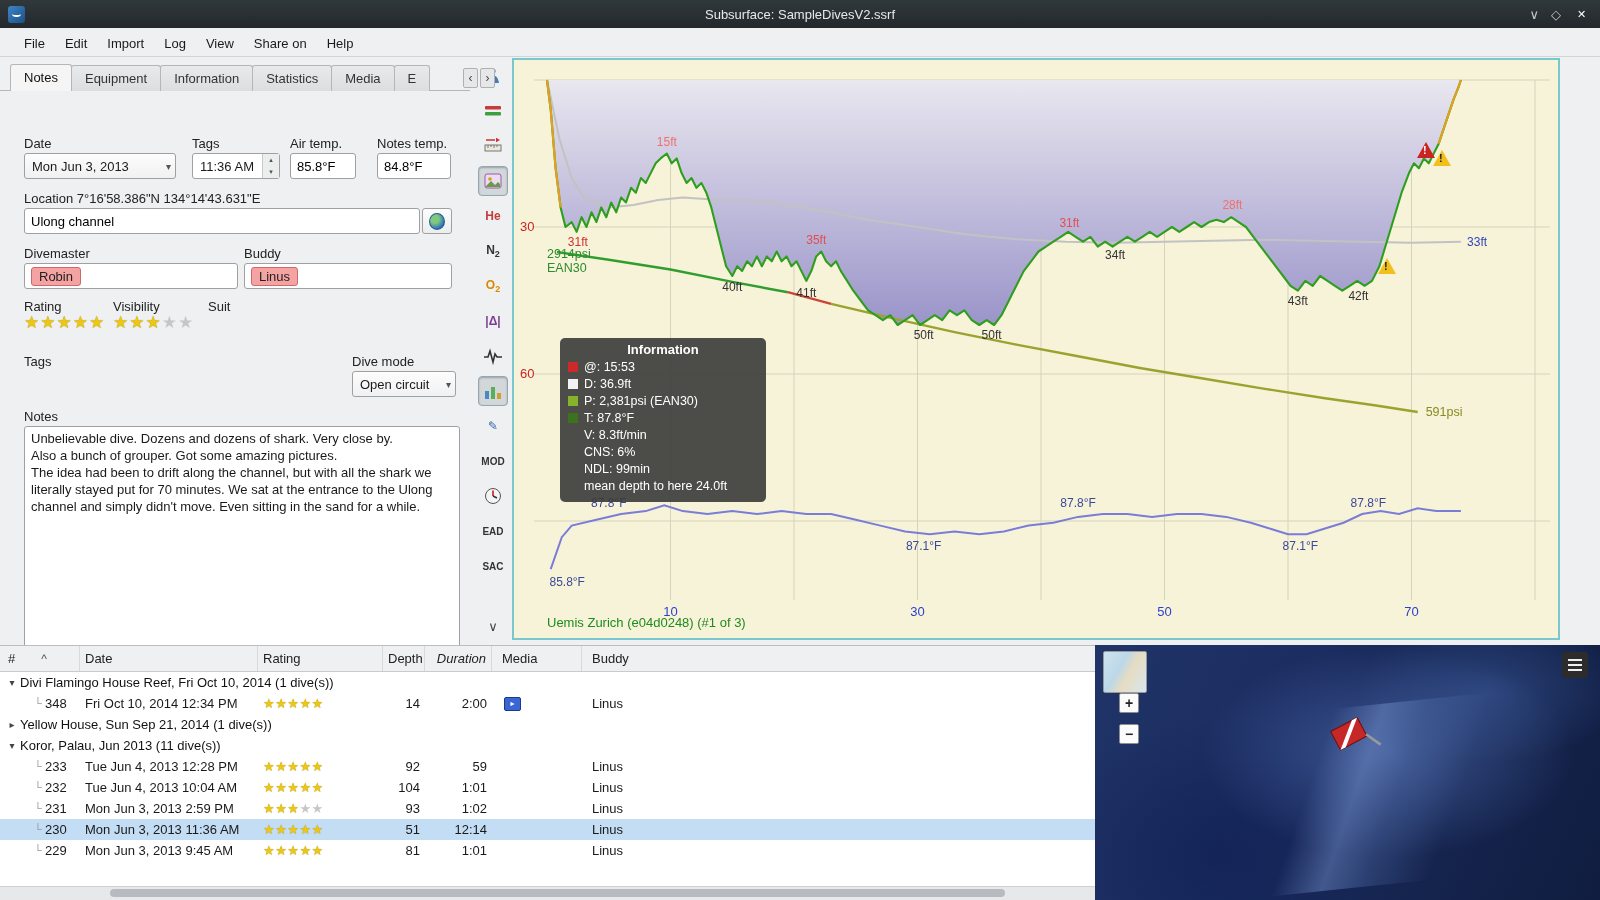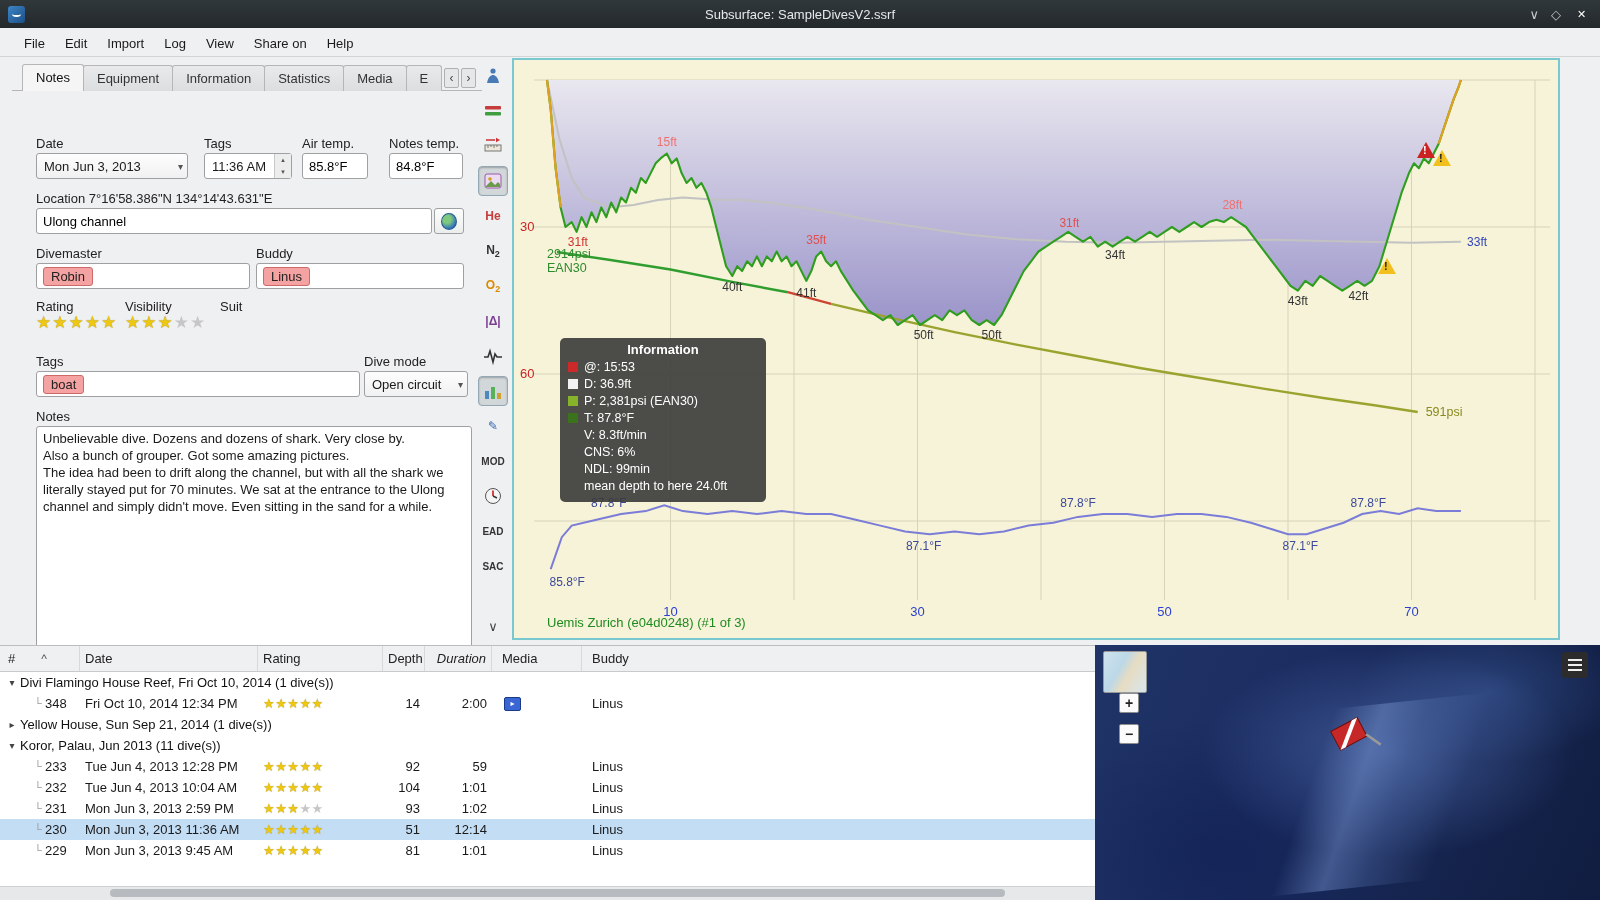--- a/index.html
+++ b/index.html
@@ -16,21 +16,21 @@
   .win-controls{margin-left:auto;display:flex;align-items:center;gap:12px;padding-right:10px;}
   .wc{color:#c6cbcd;font-size:13px;line-height:17px;}
   .wc.close{width:17px;height:17px;border-radius:50%;background:radial-gradient(circle at 40% 35%,#e8note 0,#e07038 0,#c04c20 90%);
     color:#fff;text-align:center;font-size:11px;font-weight:bold;}
   
   .menubar{position:absolute;left:0;top:28px;width:100%;height:29px;background:#eff0f1;
     border-bottom:1px solid #d3d4d5;display:flex;align-items:flex-end;padding-left:14px;box-sizing:border-box;}
   .menu-item{padding:5px 10px;color:#1a1a1a;}
   
   .content{position:absolute;left:0;top:57px;width:1600px;height:588px;}
-  .left-panel{position:absolute;left:12px;top:0;width:470px;height:588px;}
+  .left-panel{position:absolute;left:0;top:0;width:470px;height:588px;padding-left:31px;}
   .tabline{position:absolute;left:0;top:33px;width:470px;border-bottom:1px solid #b6b6b6;}
   .tabbar{position:absolute;left:10px;top:7px;display:flex;align-items:flex-end;z-index:2;}
   .tab{padding:5px 13px;background:linear-gradient(#e9eaeb,#dcdddf);border:1px solid #b6b6b6;
     border-bottom:none;margin-right:-1px;border-radius:3px 3px 0 0;color:#333;white-space:nowrap;}
   .tab.active{background:#f5f5f6;padding-bottom:6px;color:#111;}
   .tab-scroll{position:absolute;right:6px;top:11px;display:flex;gap:2px;z-index:3;}
   .tsb{width:15px;height:20px;border:1px solid #b0b0b0;background:#e6e7e8;border-radius:2px;
     font-size:12px;line-height:16px;padding:0;color:#444;}
   .form{position:absolute;left:0;top:34px;width:470px;height:554px;}
   .form .lbl{position:absolute;font-size:13px;color:#222;}
@@ -211,23 +211,20 @@
         </div>
 
         <span class="lbl" style="left:24px;top:208px">Rating</span>
         <span class="lbl" style="left:113px;top:208px">Visibility</span>
         <span class="lbl" style="left:208px;top:208px">Suit</span>
         <span class="stars big" style="position:absolute;left:24px;top:221px"><span class="sf">★★★★★</span><span class="se"></span></span>
         <span class="stars big" style="position:absolute;left:113px;top:221px"><span class="sf">★★★</span><span class="se">★★</span></span>
 
         <span class="lbl" style="left:24px;top:263px">Tags</span>
         <span class="lbl" style="left:352px;top:263px">Dive mode</span>
-        <div class="tb chipbox" style="left:24px;top:280px;width:310px">
-          <span class="chip">boat</span>
-        </div>
         <div class="combo" style="left:352px;top:280px;width:104px">
           <span class="cv">Open circuit</span>
           <span class="arrow">▾</span>
         </div>
 
         <span class="lbl" style="left:24px;top:318px">Notes</span>
         <textarea class="notes" style="left: 24px; top: 335px; width: 422px; height: 218px;">Unbelievable dive. Dozens and dozens of shark. Very close by.
 Also a bunch of grouper. Got some amazing pictures.
 The idea had been to drift along the channel, but with all the shark we literally stayed put for 70 minutes. We sat at the entrance to the Ulong channel and simply didn't move. Even sitting in the sand for a while.</textarea>
       </div>

